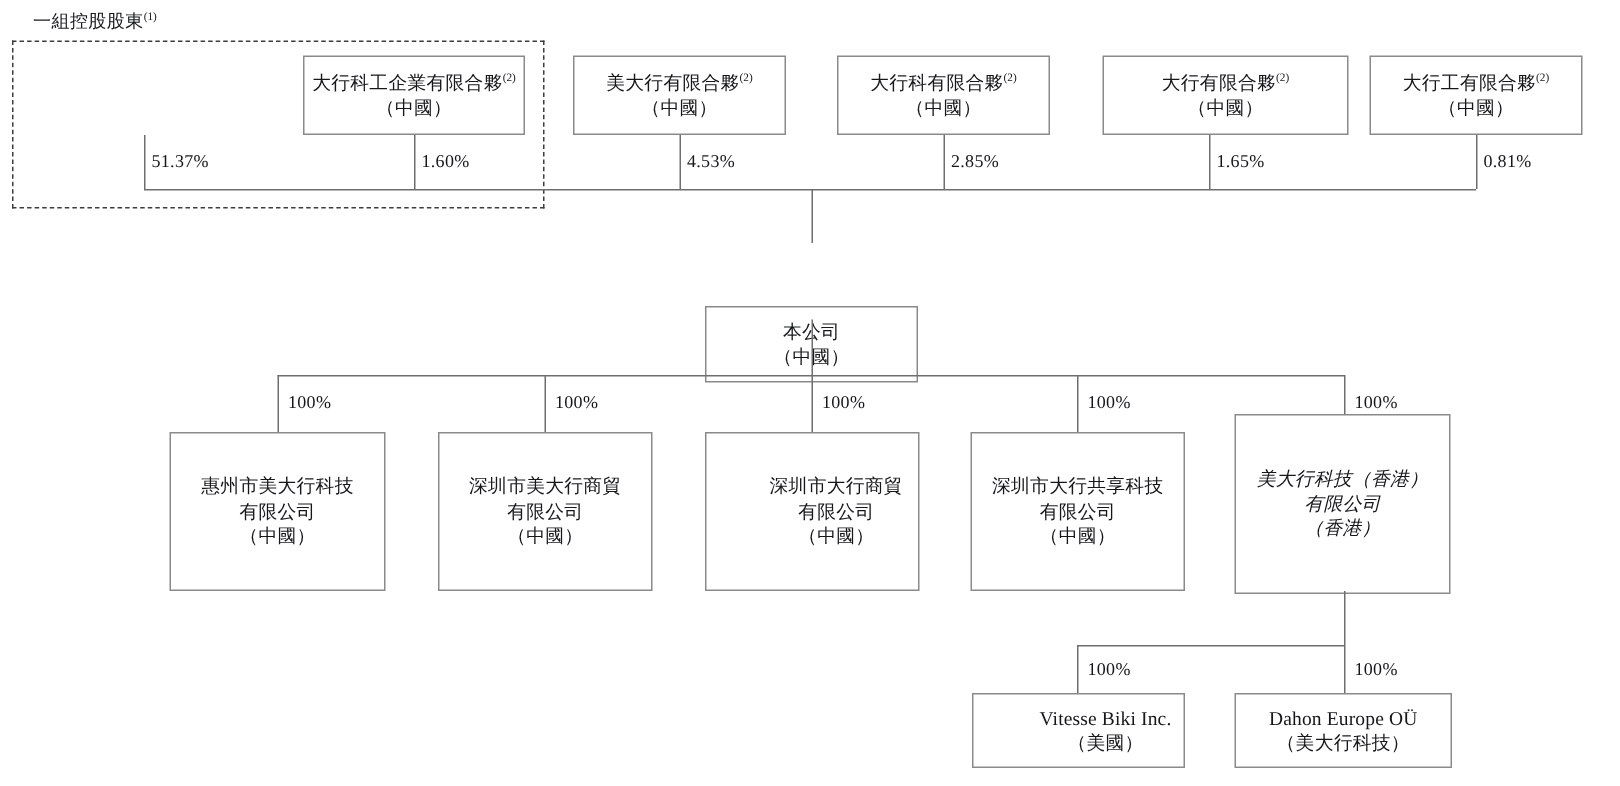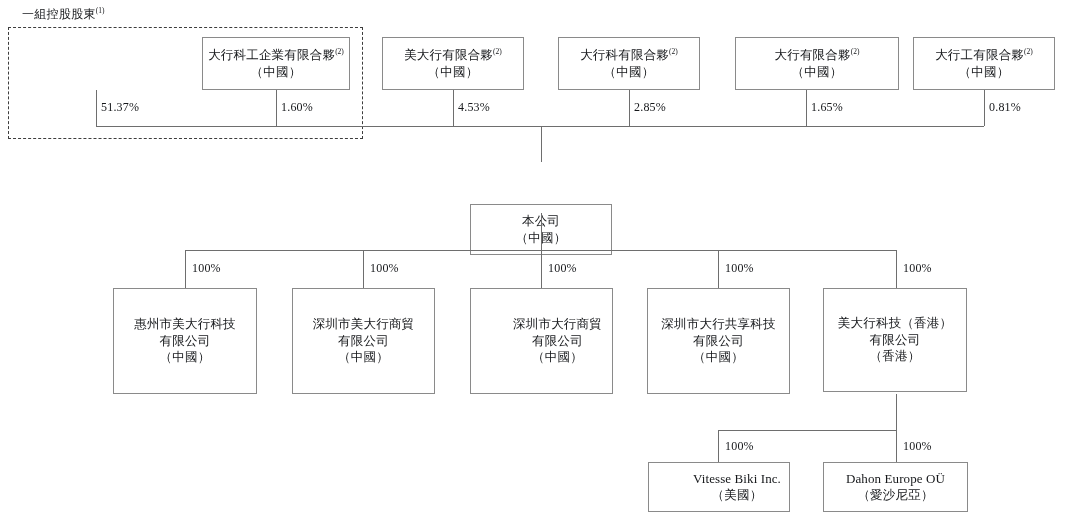--- a/index.html
+++ b/index.html
@@ -172,21 +172,21 @@
     <span class="line">有限公司</span>
     <span class="line">（中國）</span>
   </div>
 
   <div class="node-box" style="left:647px; top:288px; width:143px; height:106px;">
     <span class="line">深圳市大行共享科技</span>
     <span class="line">有限公司</span>
     <span class="line">（中國）</span>
   </div>
 
-  <div class="node-box" style="left:823px; top:288px; width:144px; height:104px;">
+  <div class="node-box" style="left:823px; top:276px; width:144px; height:120px;font-style:italic;">
     <span class="line">美大行科技（香港）</span>
     <span class="line">有限公司</span>
     <span class="line">（香港）</span>
   </div>
 
   <div class="vline" style="left:896px; top:394px; height:36px;"></div>
   <div class="hline" style="left:718px; top:430px; width:178px;"></div>
 
   <div class="vline" style="left:718px; top:430px; height:32px;"></div>
   <div class="vline" style="left:896px; top:430px; height:32px;"></div>
@@ -194,16 +194,16 @@
   <div class="pct-label" style="left:725px; top:439px;">100%</div>
   <div class="pct-label" style="left:903px; top:439px;">100%</div>
 
   <div class="node-box" style="left:648px; top:462px; width:142px; height:50px;padding-left:40px;">
     <span class="line latin">Vitesse Biki Inc.</span>
     <span class="line">（美國）</span>
   </div>
 
   <div class="node-box" style="left:823px; top:462px; width:145px; height:50px;">
     <span class="line latin">Dahon Europe OÜ</span>
-    <span class="line">（愛沙尼亞）</span>
+    <span class="line">（美大行科技）</span>
   </div>
 
 </div>
 
 </body></html>

